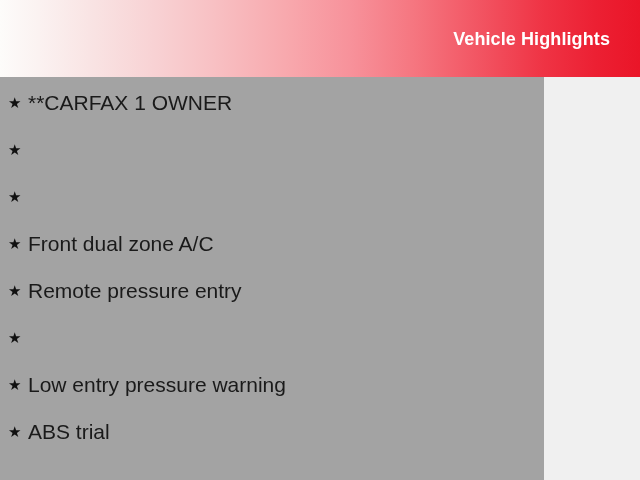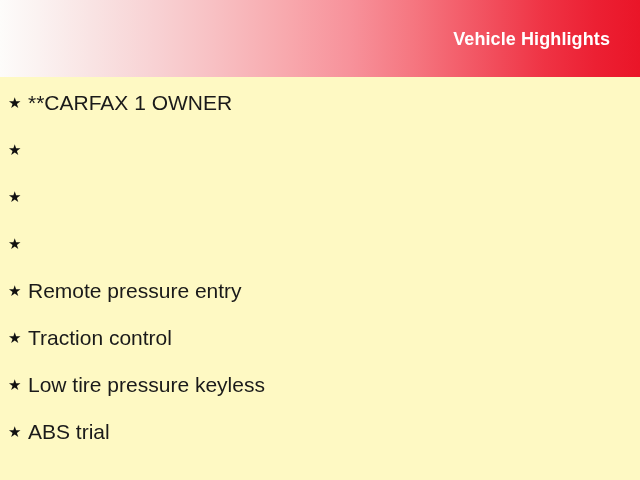--- a/index.html
+++ b/index.html
@@ -8,23 +8,23 @@
   }
   body {
     width: 640px;
     height: 480px;
     background: #f0f0f0;
     font-family: "Liberation Sans", sans-serif;
     overflow: hidden;
   }
   #page-root {
     position: relative;
-    width: 640px;
+    width: 544px;
     height: 480px;
-    background: #fef9c3;
+    background: #a3a3a3;
   }
   .header-banner {
     position: relative;
     width: 640px;
     height: 77px;
     background: linear-gradient(to right,
         #fdfcfa 0%,
         #fbf2f1 6%,
         #f9e4e4 14%,
         #f8d2d4 24%,
@@ -95,32 +95,32 @@
       <span class="item-text">**CARFAX 1 OWNER</span>
     </li>
     <li class="highlight-item">
       <span class="star-bullet">★</span>
     </li>
     <li class="highlight-item">
       <span class="star-bullet">★</span>
     </li>
     <li class="highlight-item">
       <span class="star-bullet">★</span>
+      <span class="item-text">Front dual zone A/C</span>
     </li>
     <li class="highlight-item">
       <span class="star-bullet">★</span>
       <span class="item-text">Remote pressure entry</span>
     </li>
     <li class="highlight-item">
       <span class="star-bullet">★</span>
-      <span class="item-text">Traction control</span>
     </li>
     <li class="highlight-item">
       <span class="star-bullet">★</span>
-      <span class="item-text">Low tire pressure keyless</span>
+      <span class="item-text">Low entry pressure warning</span>
     </li>
     <li class="highlight-item">
       <span class="star-bullet">★</span>
       <span class="item-text">ABS trial</span>
     </li>
   </ul>
 
 </div>
 
 </body></html>

